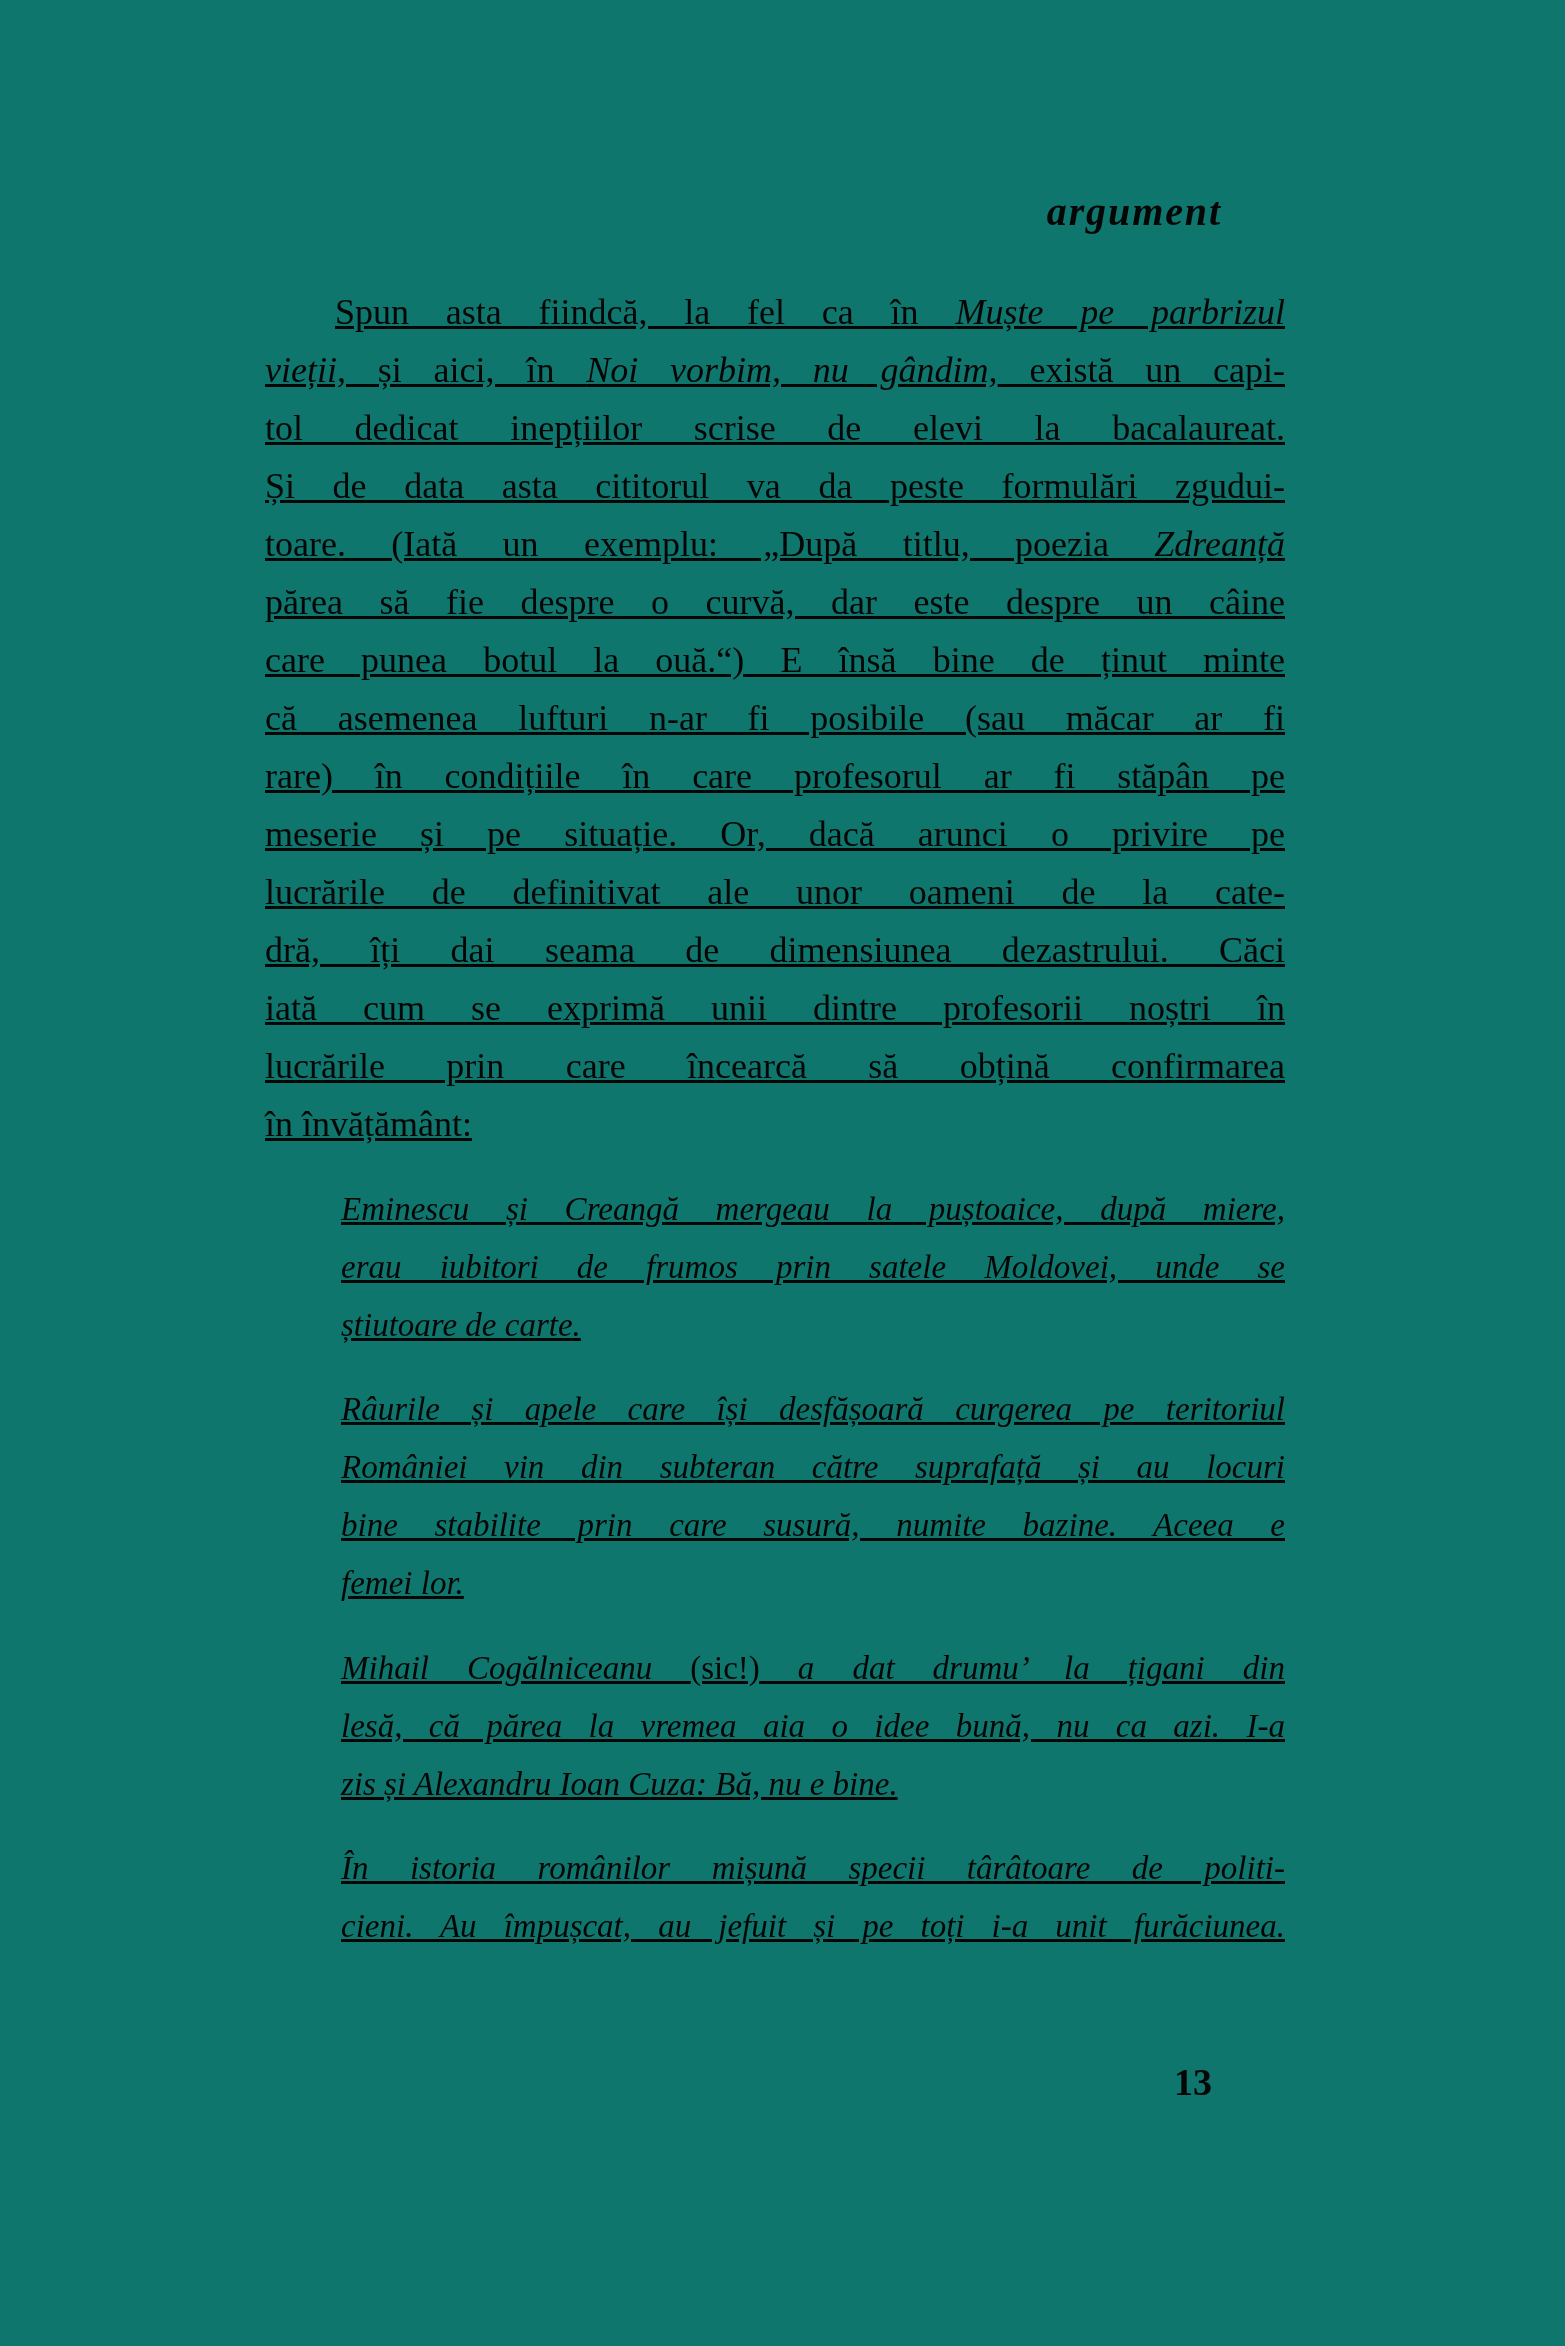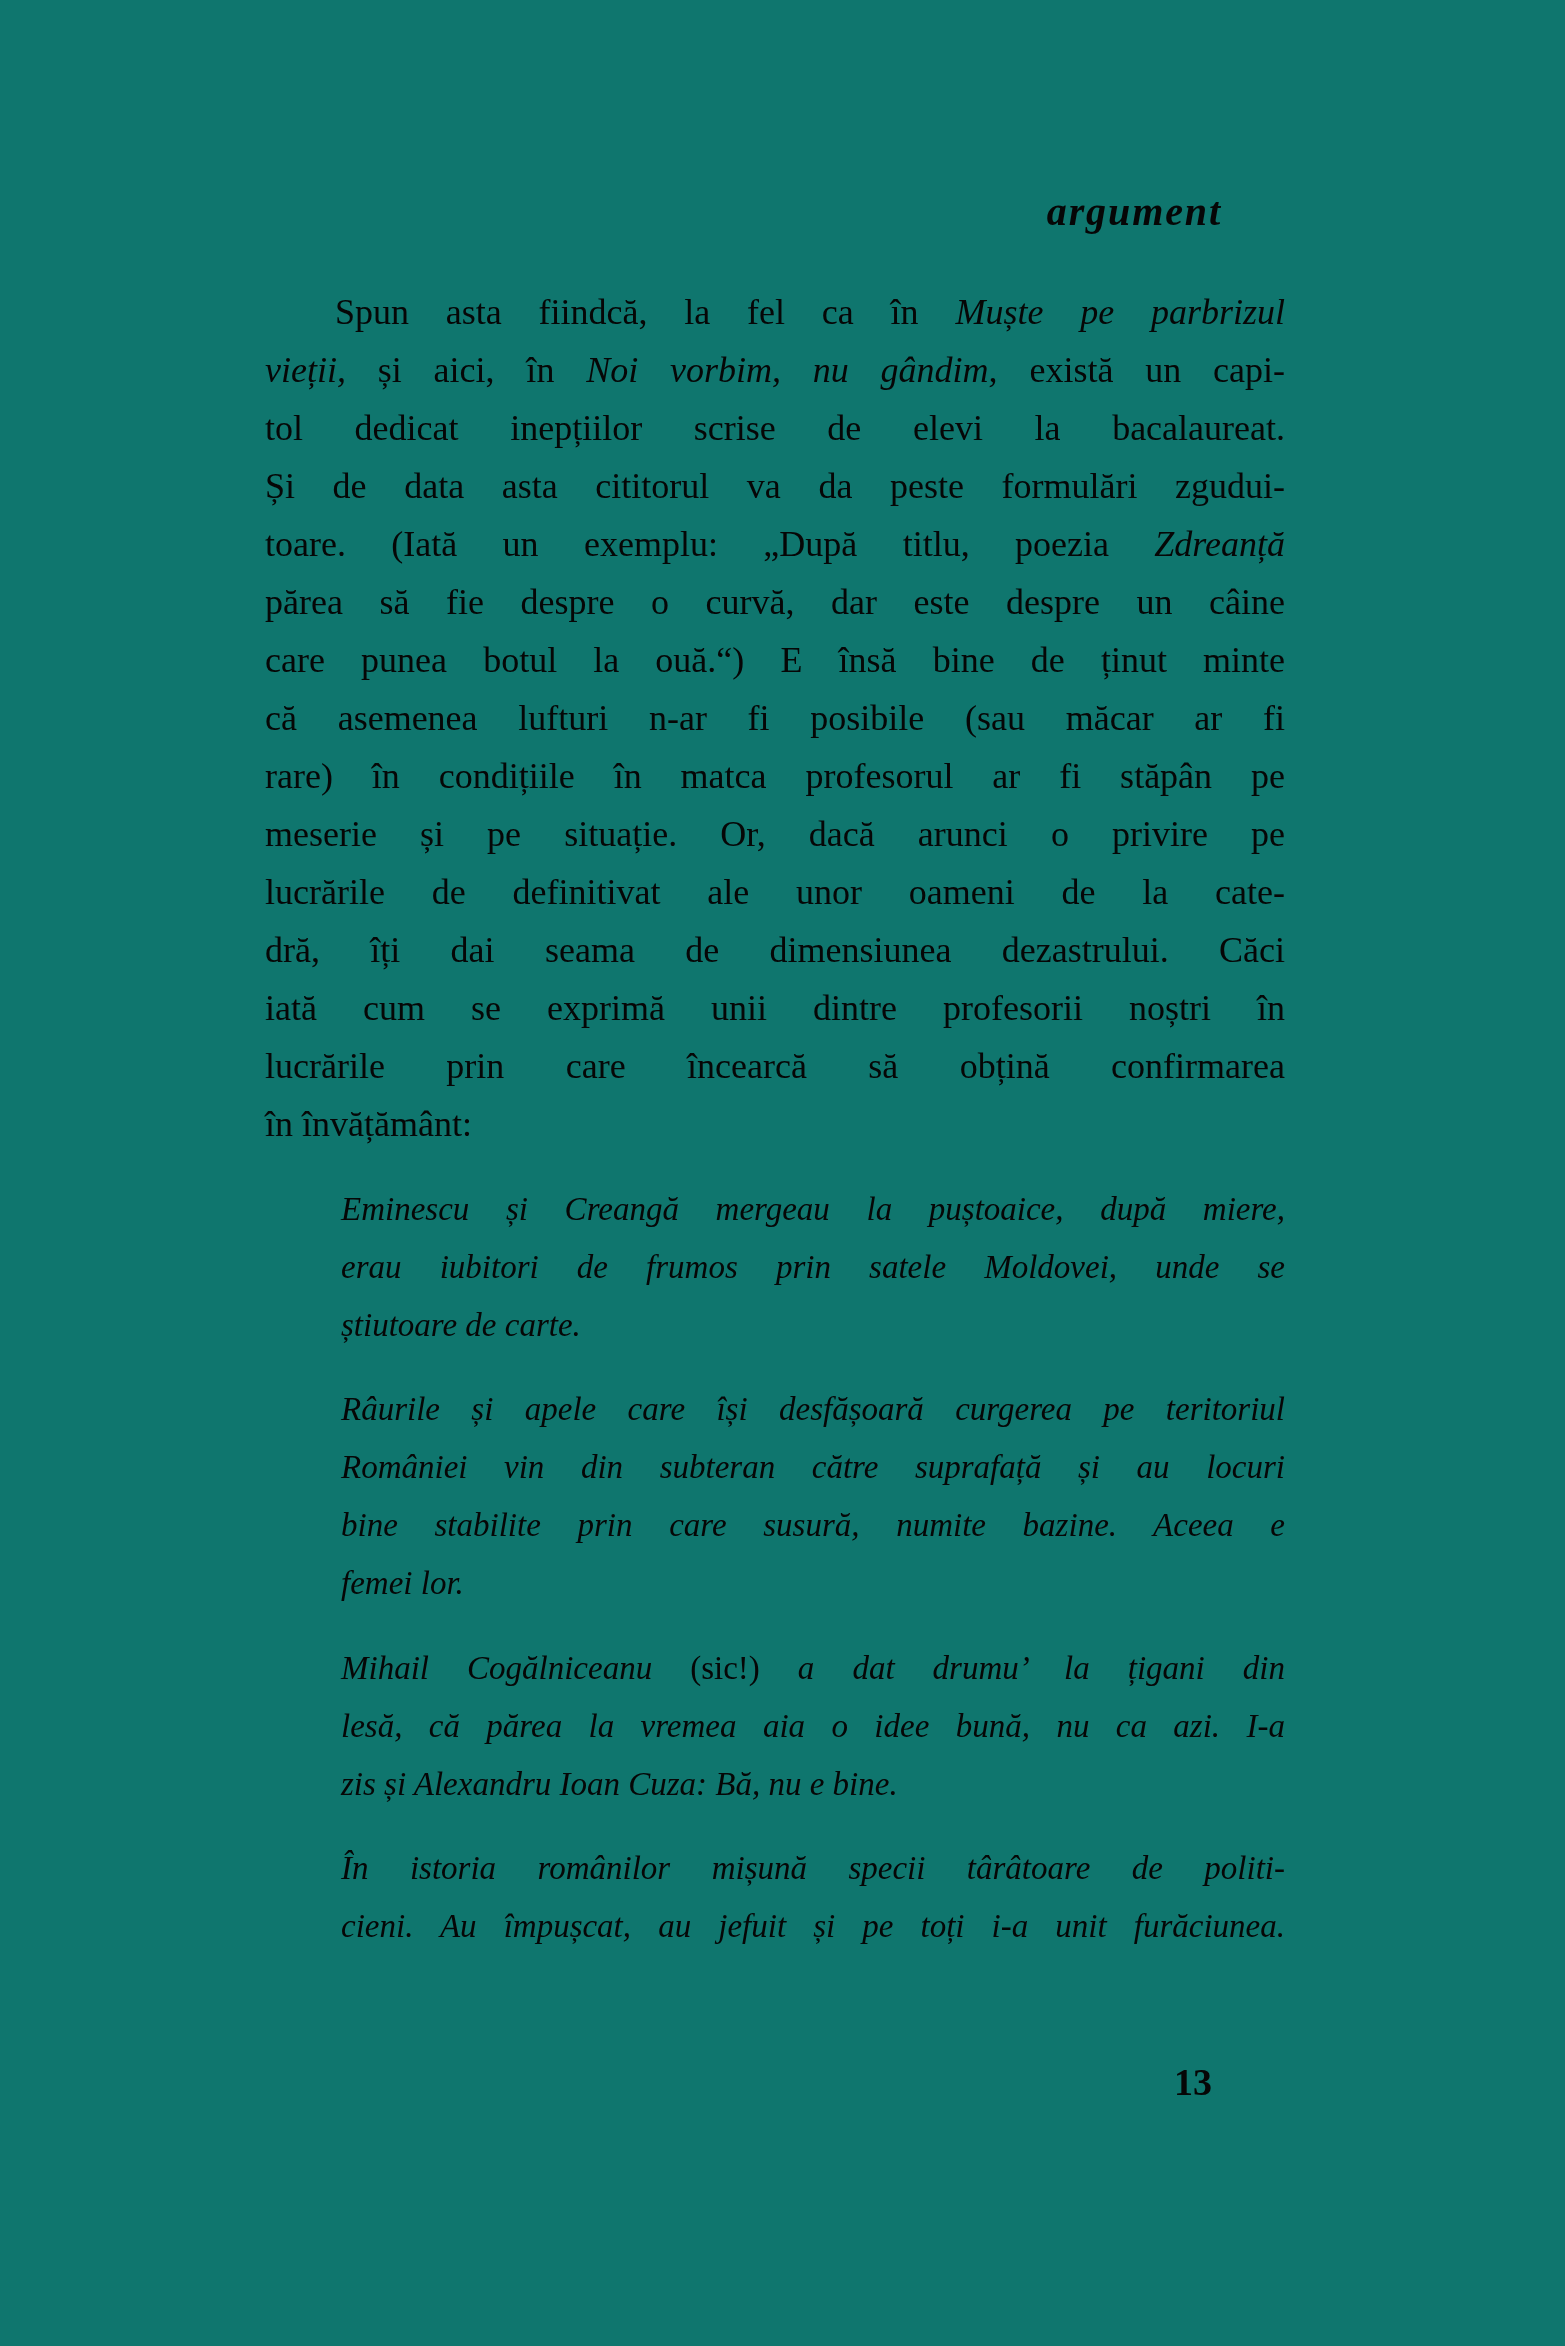--- a/index.html
+++ b/index.html
@@ -45,20 +45,21 @@
     margin-top: 26.5px;
     font-size: 33px;
   }
   .line {
     height: 58px;
     line-height: 58px;
     text-align: justify;
     text-align-last: justify;
     hyphens: none;
     overflow: visible;
+    text-decoration: underline;
   }
   .line.no-just {
     text-align: left;
     text-align-last: left;
   }
   .line.indent {
     text-indent: 70px;
   }
   .page-number {
     position: absolute;
@@ -79,21 +80,21 @@
   <div class="text-block">
     <div class="paragraph body">
         <div class="line indent"><span style="font-style: normal;">Spun asta fiindcă, la fel ca în </span><span style="font-style: italic;">Muște pe parbrizul</span></div>
         <div class="line"><span style="font-style: italic;">vieții,</span><span style="font-style: normal;"> și aici, în </span><span style="font-style: italic;">Noi vorbim, nu gândim,</span><span style="font-style: normal;"> există un capi-</span></div>
         <div class="line"><span style="font-style: normal;">tol dedicat inepțiilor scrise de elevi la bacalaureat.</span></div>
         <div class="line"><span style="font-style: normal;">Și de data asta cititorul va da peste formulări zgudui-</span></div>
         <div class="line"><span style="font-style: normal;">toare. (Iată un exemplu: „După titlu, poezia </span><span style="font-style: italic;">Zdreanță</span></div>
         <div class="line"><span style="font-style: normal;">părea să fie despre o curvă, dar este despre un câine</span></div>
         <div class="line"><span style="font-style: normal;">care punea botul la ouă.“) E însă bine de ținut minte</span></div>
         <div class="line"><span style="font-style: normal;">că asemenea lufturi n-ar fi posibile (sau măcar ar fi</span></div>
-        <div class="line"><span style="font-style: normal;">rare) în condițiile în matca profesorul ar fi stăpân pe</span></div>
+        <div class="line"><span style="font-style: normal;">rare) în condițiile în care profesorul ar fi stăpân pe</span></div>
         <div class="line"><span style="font-style: normal; margin-top: 46px;">meserie și pe situație. Or, dacă arunci o privire pe</span></div>
         <div class="line"><span style="font-style: normal;">lucrările de definitivat ale unor oameni de la cate-</span></div>
         <div class="line"><span style="font-style: normal;">dră, îți dai seama de dimensiunea dezastrului. Căci</span></div>
         <div class="line"><span style="font-style: normal;">iată cum se exprimă unii dintre profesorii noștri în</span></div>
         <div class="line"><span style="font-style: normal;">lucrările prin care încearcă să obțină confirmarea</span></div>
         <div class="line no-just"><span style="font-style: normal;">în învățământ:</span></div>
       </div>
 
     <div class="paragraph quote">
         <div class="line"><span style="font-style: italic;">Eminescu și Creangă mergeau la puștoaice, după miere,</span></div>

